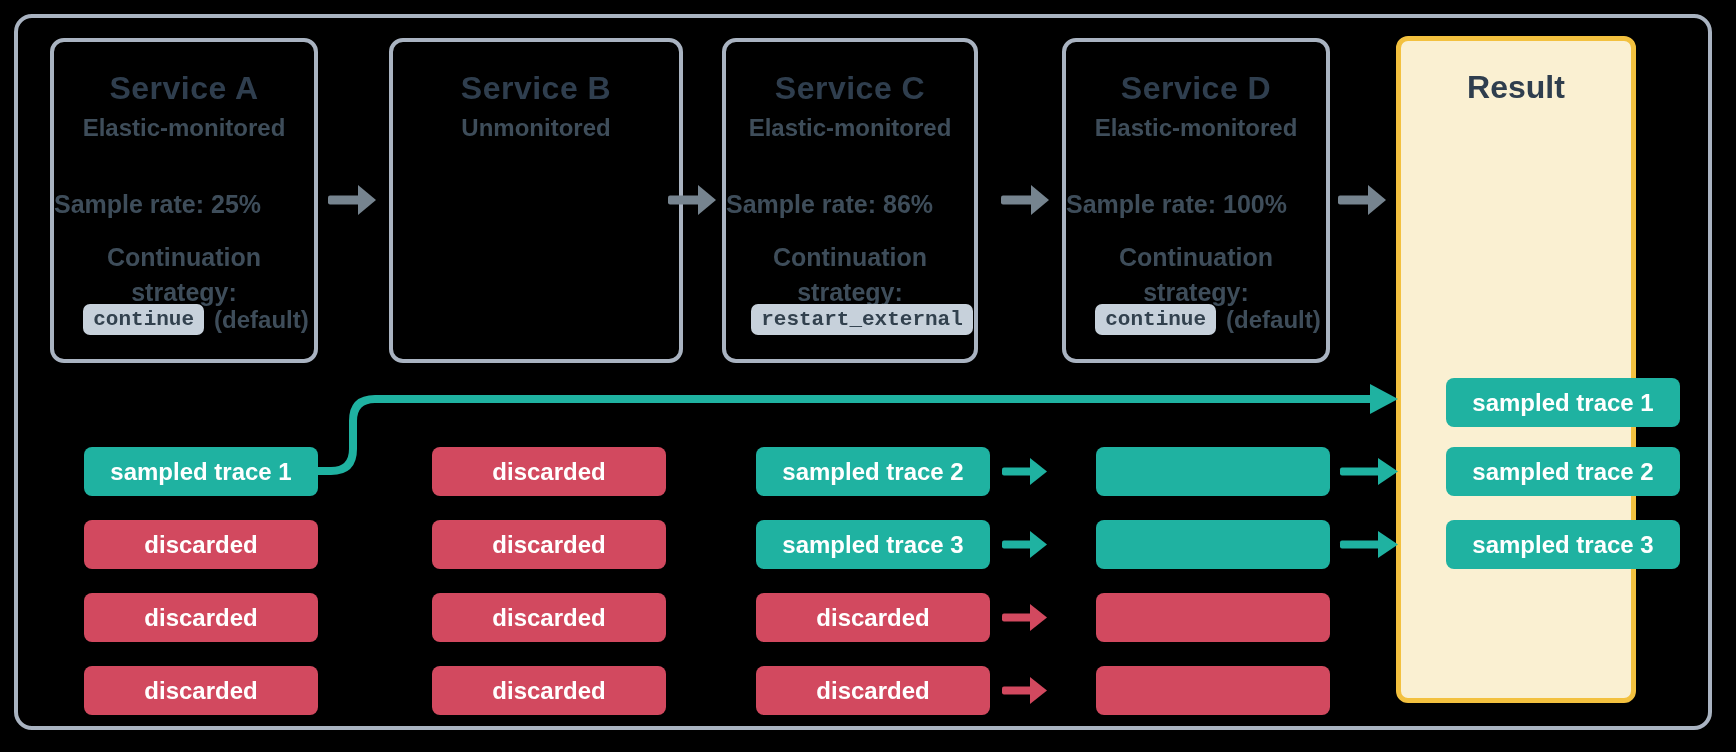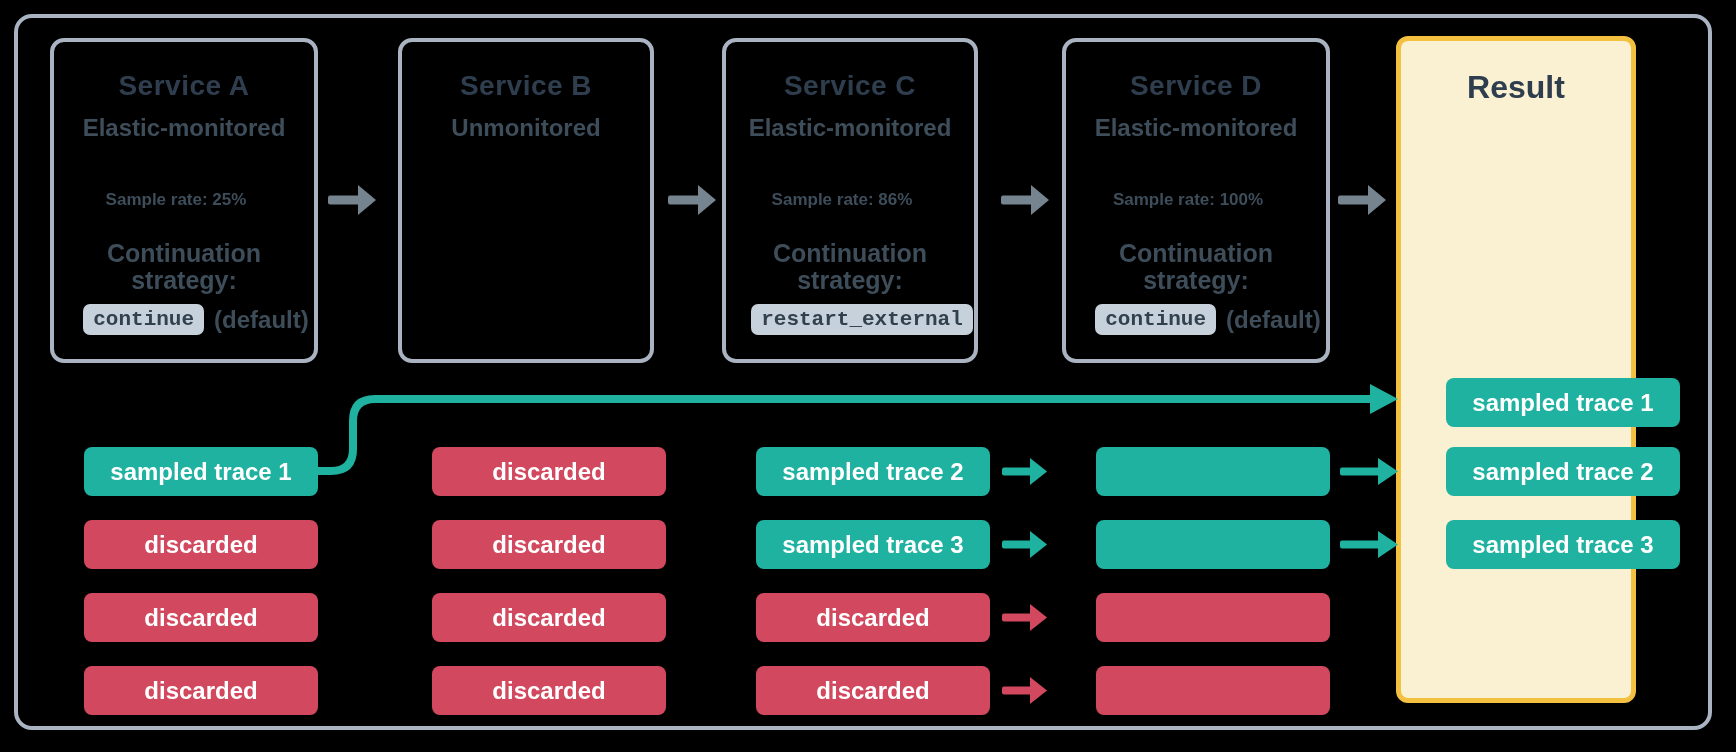--- a/index.html
+++ b/index.html
@@ -24,33 +24,33 @@
   .frame{
     position:absolute;left:14px;top:14px;width:1698px;height:716px;
     border:4px solid var(--boxBorder);border-radius:18px;box-sizing:border-box;
   }
   .service-box{
     position:absolute;top:38px;height:325px;
     border:4px solid var(--boxBorder);border-radius:14px;box-sizing:border-box;
   }
   .svc-title{
     position:absolute;top:28px;left:0;right:0;text-align:center;
-    font-size:28px;font-weight:bold;color:var(--titleText);letter-spacing:.5px;
+    font-size:32px;font-weight:bold;color:var(--titleText);letter-spacing:.5px;
   }
   .svc-sub{
     position:absolute;top:72px;left:0;right:0;text-align:center;
     font-size:24px;font-weight:700;color:var(--bodyText);
   }
   .svc-rate{
-    position:absolute;top:148px;left:0;right:16px;text-align:center;
-    font-size:17px;font-weight:600;color:var(--bodyText);
+    position:absolute;top:148px;left:0;right:16px;text-align:left;
+    font-size:25px;font-weight:600;color:var(--bodyText);
   }
   .svc-cont{
     position:absolute;top:198px;left:0;right:0;margin:0 auto;max-width:180px;
-    text-align:center;font-size:25px;font-weight:600;line-height:27px;color:var(--bodyText);
+    text-align:center;font-size:25px;font-weight:600;line-height:35px;color:var(--bodyText);
   }
   .svc-chip-row{
     position:absolute;top:262px;left:0;right:0;text-align:center;white-space:nowrap;padding-left:24px;
   }
   .chip{
     display:inline-block;background:var(--chipBg);color:var(--chipText);
     font-family:"Liberation Mono","DejaVu Sans Mono",monospace;font-size:21px;font-weight:bold;
     padding:4px 10px;border-radius:7px;vertical-align:middle;
   }
   .chip-suffix{
@@ -93,21 +93,21 @@
   <div class="service-box" style="left:50px;width:268px">
     <div class="svc-title">Service A</div>
     <div class="svc-sub auto-hide">Elastic-monitored</div>
     <div class="svc-rate auto-hide">Sample rate: 25%</div>
     <div class="svc-cont auto-hide">Continuation strategy:</div>
     <div class="svc-chip-row">
       <span class="chip auto-hide">continue</span><span class="chip-suffix auto-hide">(default)</span>
     </div>
   </div>
 
-  <div class="service-box" style="left:398px;width:256px">
+  <div class="service-box" style="left:389px;width:294px">
     <div class="svc-title">Service B</div>
     <div class="svc-sub auto-hide">Unmonitored</div>
 
     <div class="svc-chip-row">
       
     </div>
   </div>
 
   <div class="service-box" style="left:722px;width:256px">
     <div class="svc-title">Service C</div>

